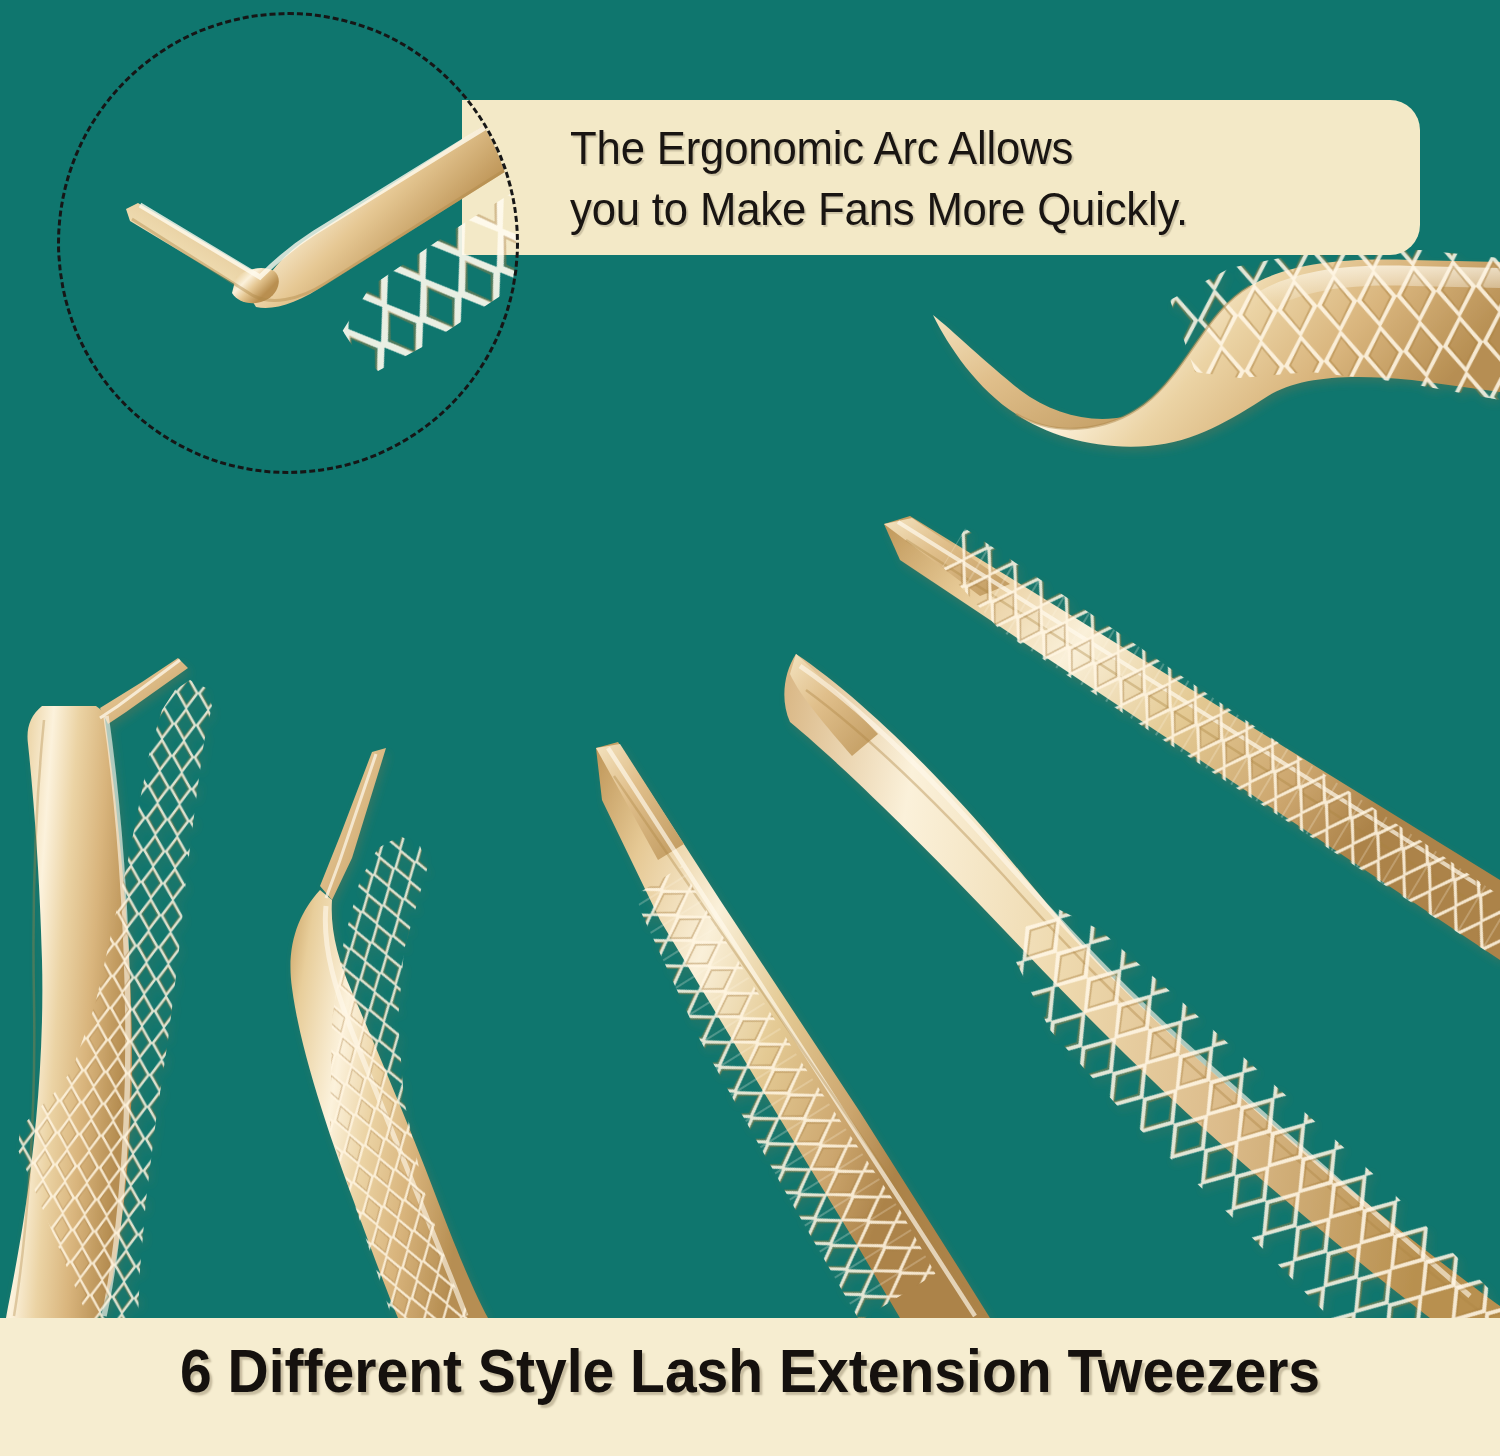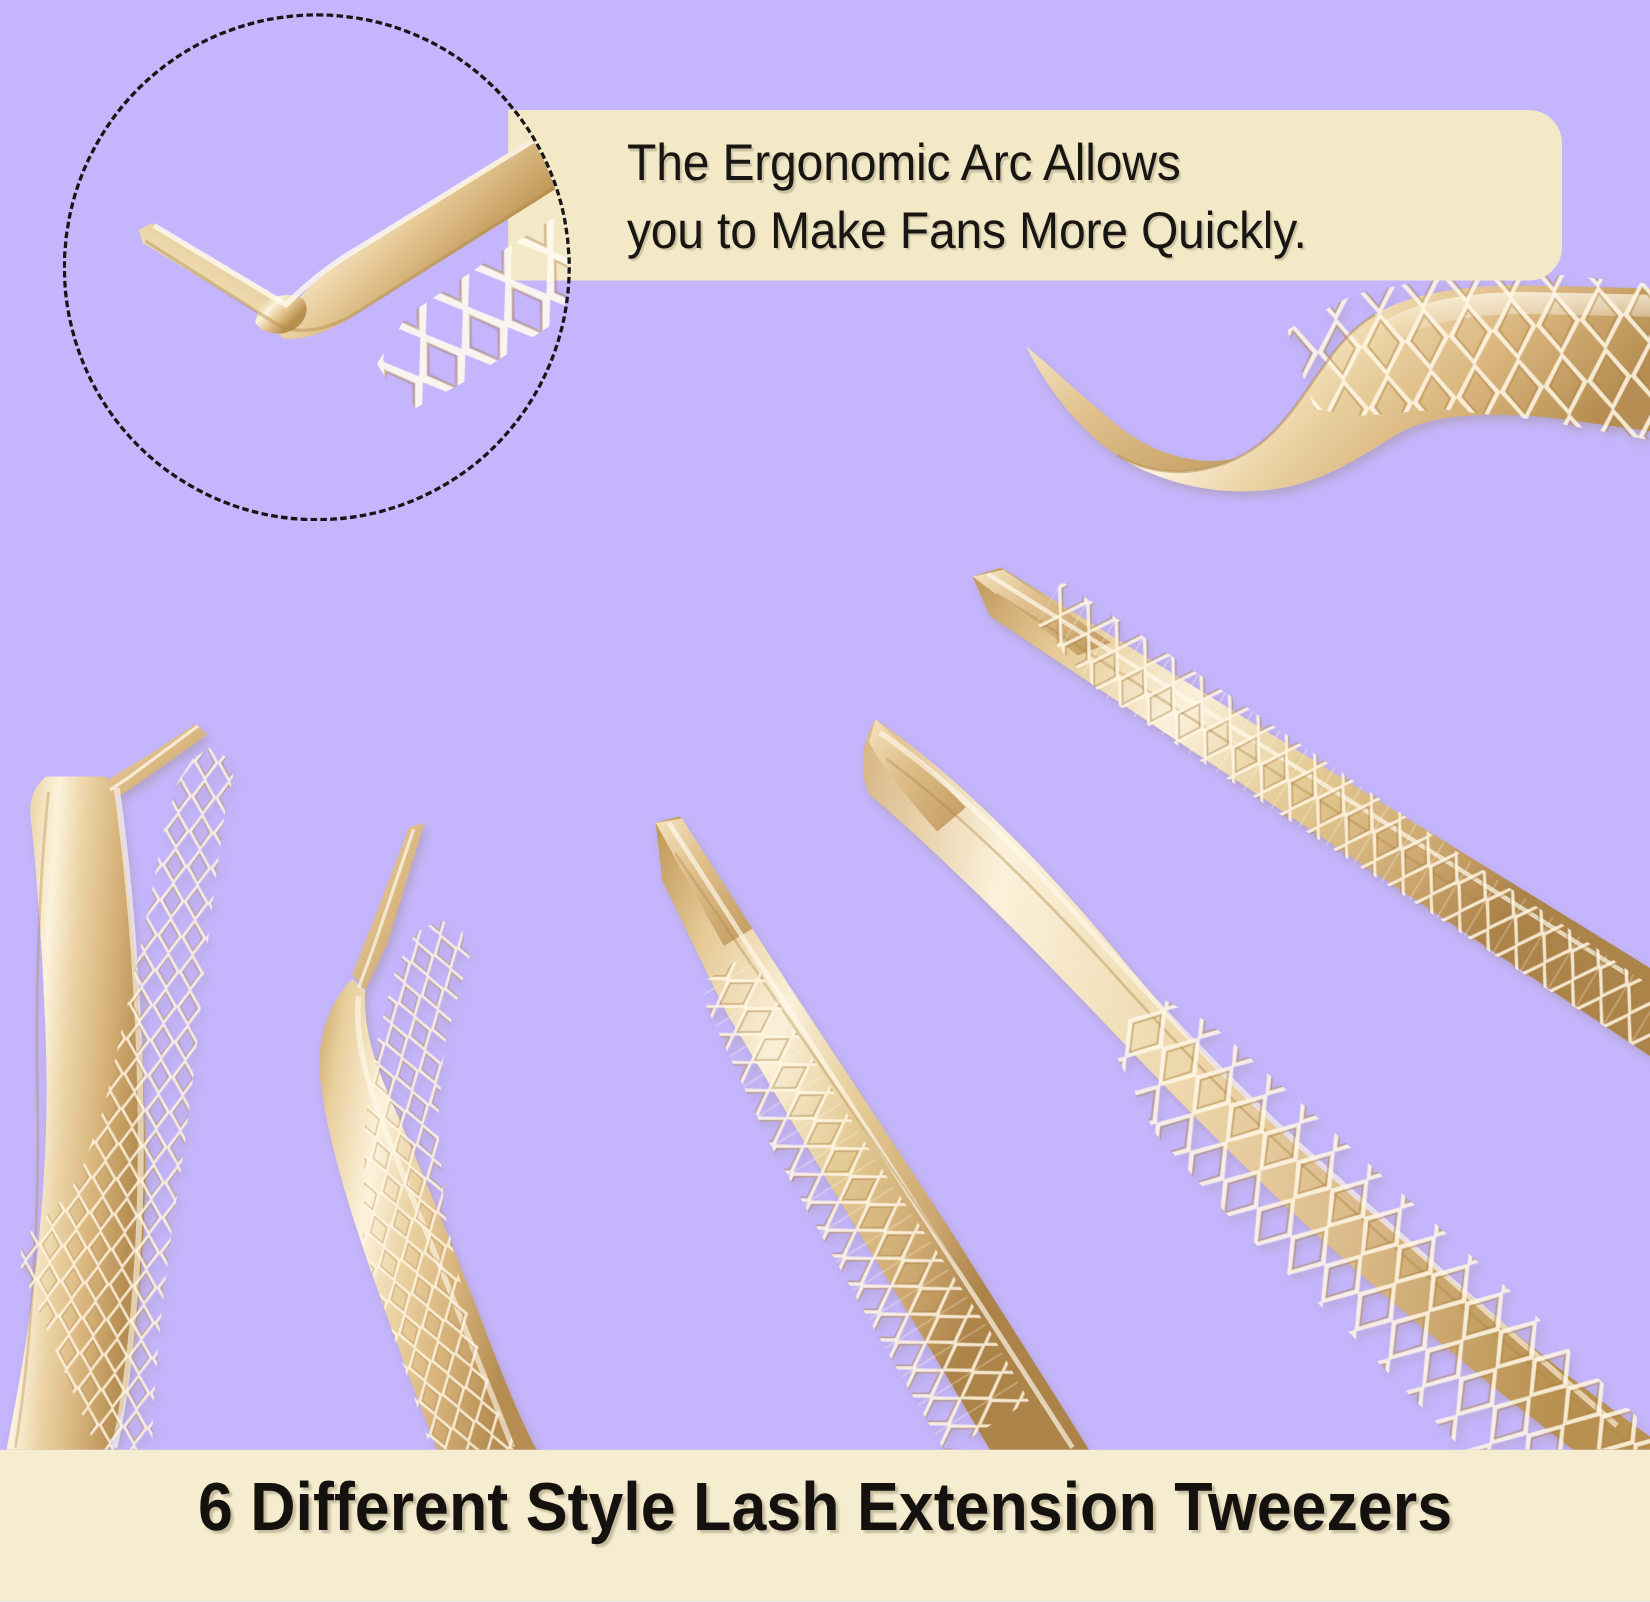--- a/index.html
+++ b/index.html
@@ -8,21 +8,21 @@
     padding: 0;
     background: #ffffff;
   }
   body {
     font-family: "Liberation Sans", sans-serif;
   }
   #stage {
     position: relative;
     width: 1500px;
     height: 1456px;
-    background: #c4b5fd;
+    background: #0f766e;
     overflow: hidden;
   }
 
   
   #product-layer {
     position: absolute;
     left: 0; top: 0;
     width: 1500px; height: 1456px;
   }
 

